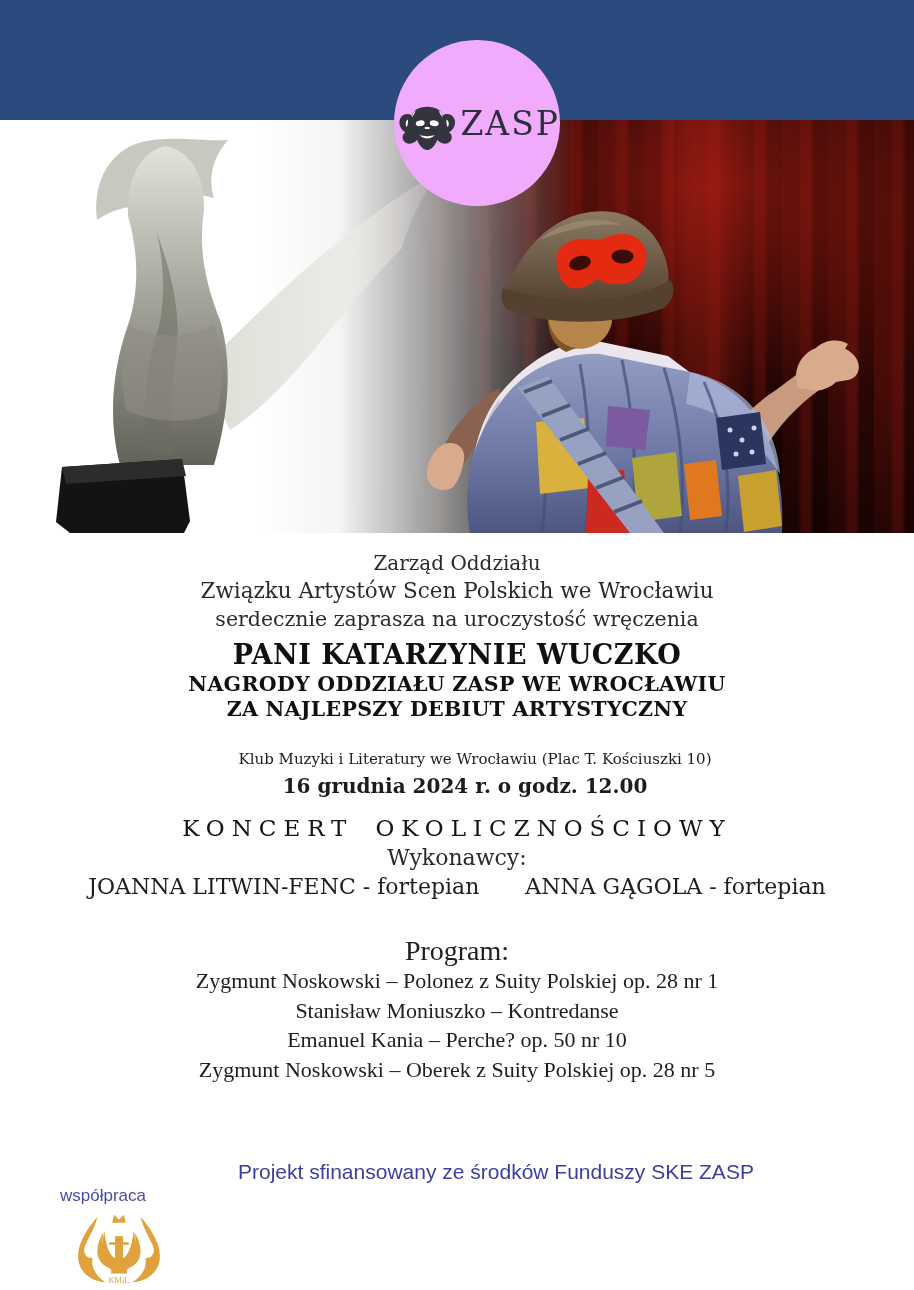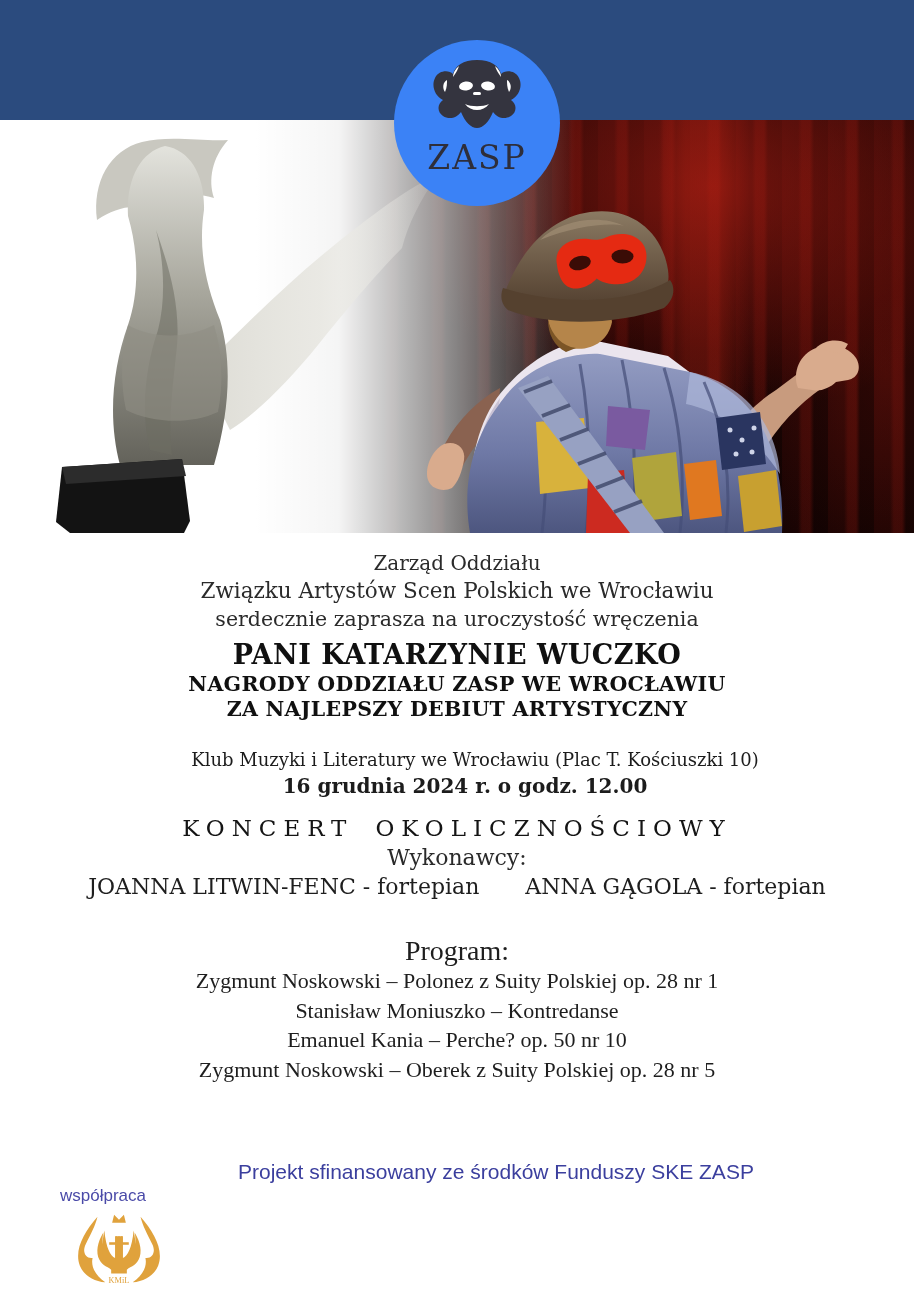--- a/index.html
+++ b/index.html
@@ -26,37 +26,37 @@
     background:linear-gradient(90deg, #000 30%, rgba(0,0,0,0.75) 45%, rgba(0,0,0,0) 61%);
   }
   .photo-white-fade{
     position:absolute;inset:0;
     background:linear-gradient(90deg, #fff 0%, #fff 28%, rgba(255,255,255,0.96) 37%, rgba(255,255,255,0.55) 49%, rgba(255,255,255,0) 63%);
   }
   .photo svg.scene{position:absolute;inset:0;}
   
   .zasp-badge{
     position:absolute;top:40px;left:394px;width:166px;height:166px;border-radius:50%;
-    background:#3b82f6;z-index:6;display:flex;flex-direction:column;align-items:center;
+    background:#f0abfc;z-index:6;display:flex;flex-direction:row;align-items:center;
   }
   .zasp-badge .wordmark{
     font-family:"DejaVu Serif", serif;font-size:33px;letter-spacing:2px;
     color:#2e2e3a;margin-top:0px;font-weight:500;
   }
   
   .tblock{position:absolute;left:0;width:914px;text-align:center;}
   .invite{top:549px;}
   .invite .l1{font-size:20px;line-height:28px;color:#2b2b2b;}
   .invite .l2{font-size:21.5px;line-height:28px;color:#2b2b2b;}
   .invite .l3{font-size:20.5px;line-height:28px;color:#2b2b2b;}
   .award{top:638px;color:#101010;}
   .award .recipient{font-size:27px;font-weight:bold;line-height:34px;letter-spacing:0.5px;}
   .award .l2,.award .l3{font-size:20.5px;font-weight:bold;line-height:24.5px;letter-spacing:0.3px;}
   .venue{top:746px;color:#1c1c1c;}
-  .venue .place{font-size:18px;line-height:27px;margin-left:36px;}
+  .venue .place{font-size:15px;line-height:27px;margin-left:36px;}
   .venue .datetime{font-size:20px;font-weight:bold;line-height:27px;padding-left:16px;}
   .concert{top:812px;color:#141414;}
   .concert .ctitle{font-size:23px;line-height:32px;letter-spacing:7px;}
   .concert .ctitle .w1{margin-right:22px;}
   .concert .wyk{font-size:22px;line-height:28px;color:#2a2a2a;}
   .performers{display:flex;justify-content:center;gap:46px;font-size:22px;line-height:29px;color:#1e1e1e;}
   .program{top:936px;color:#1e1e1e;font-family:"Liberation Serif", serif;}
   .program .plabel{font-size:28px;line-height:30px;}
   .program .pitem{font-size:22px;line-height:29.5px;}
   

